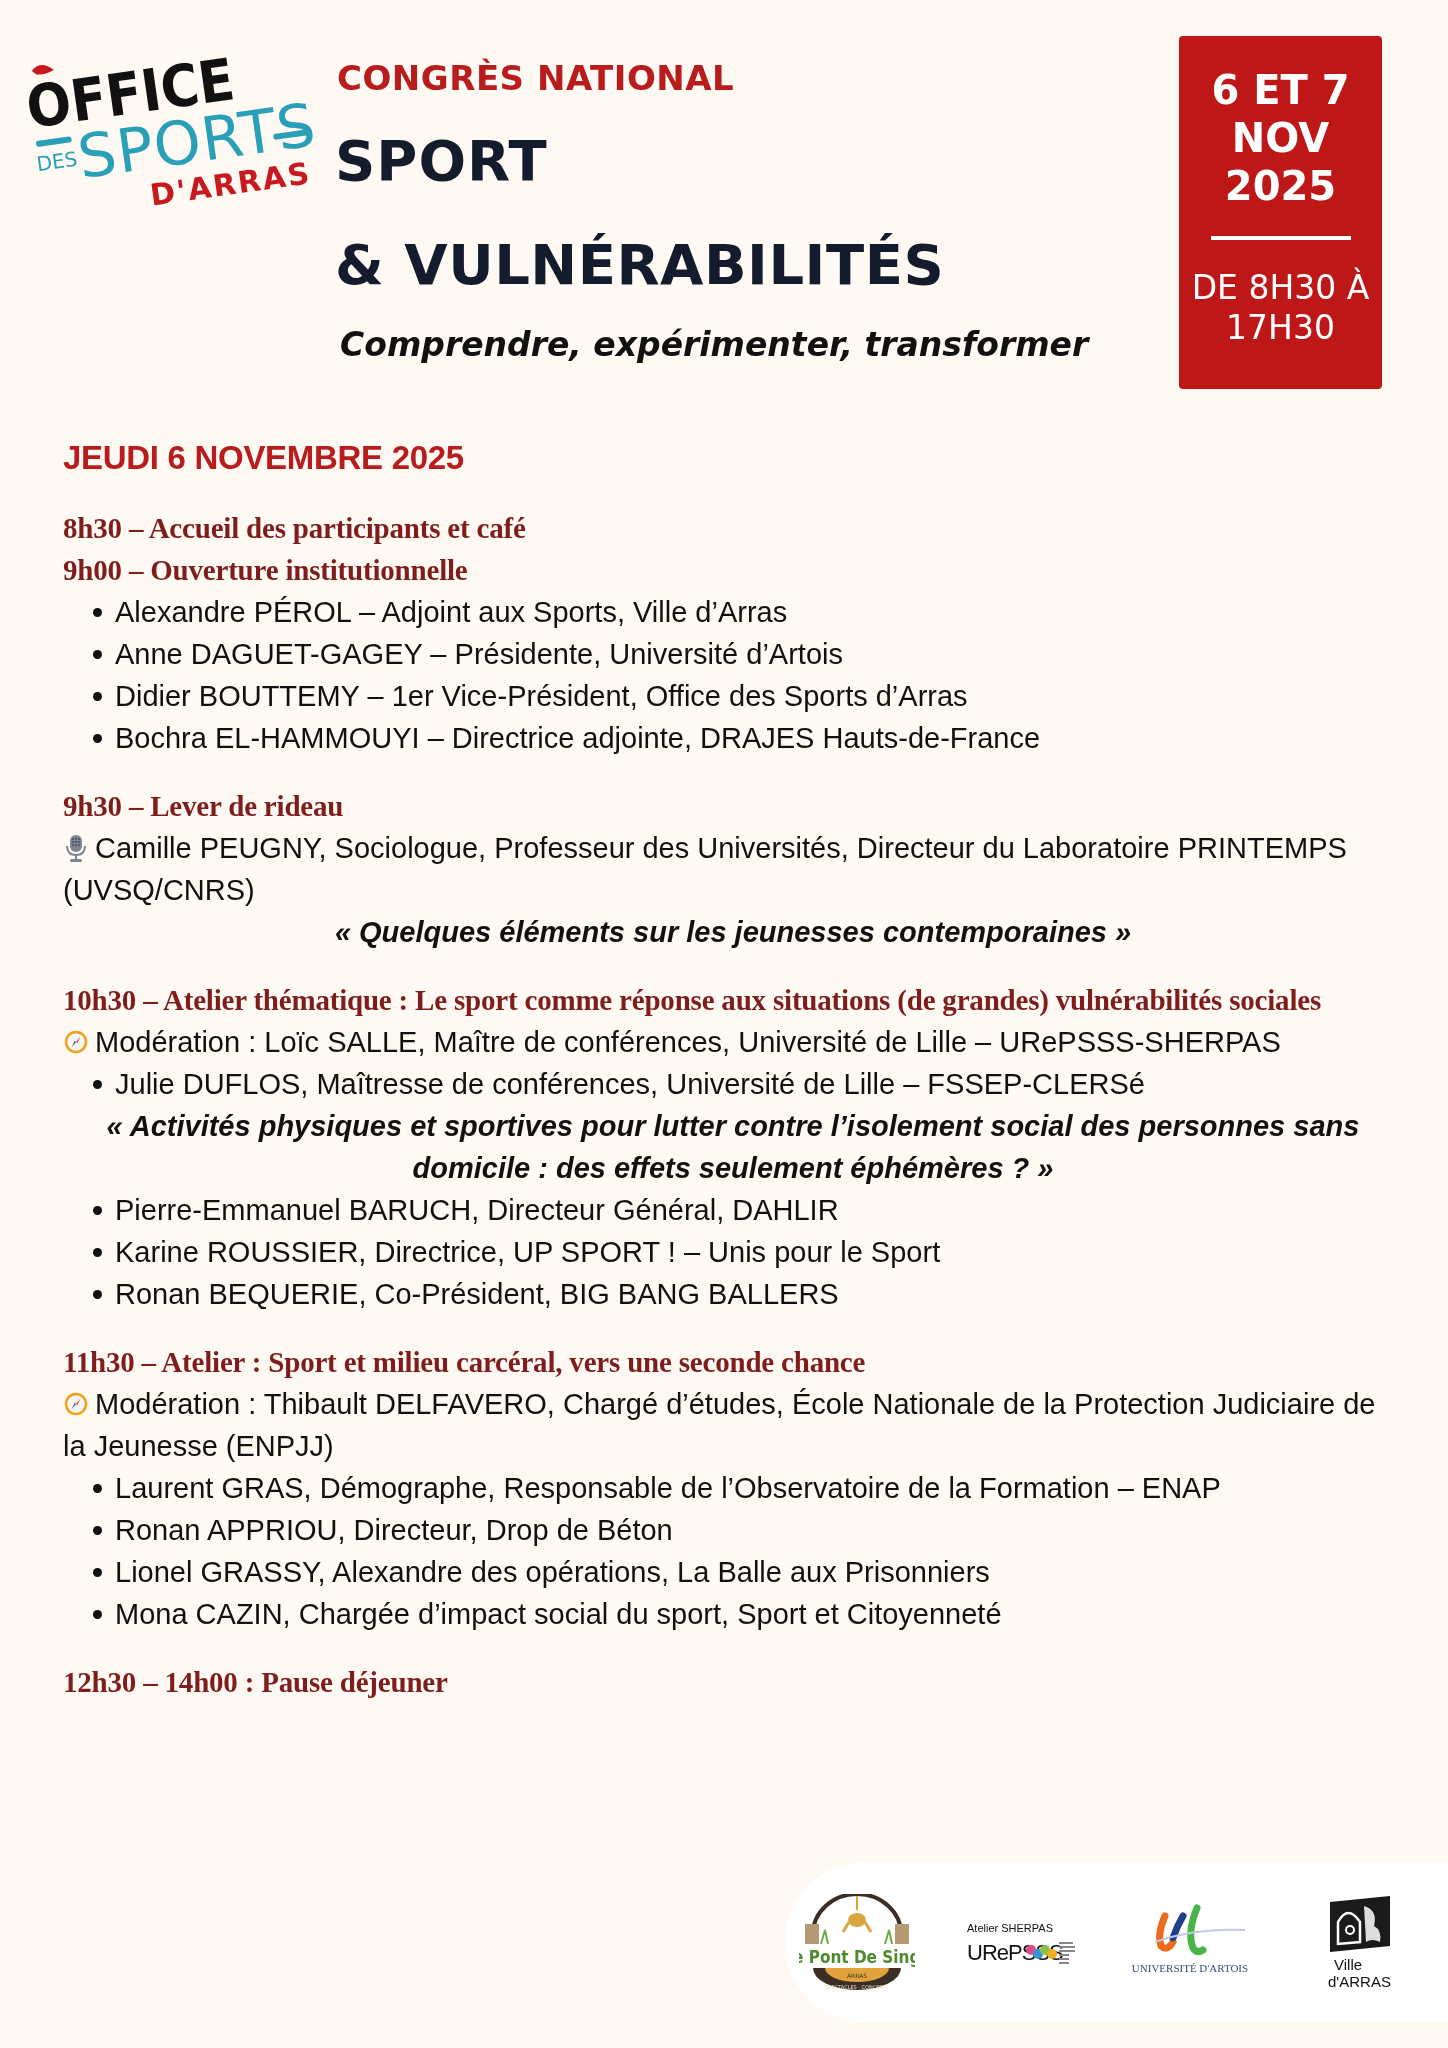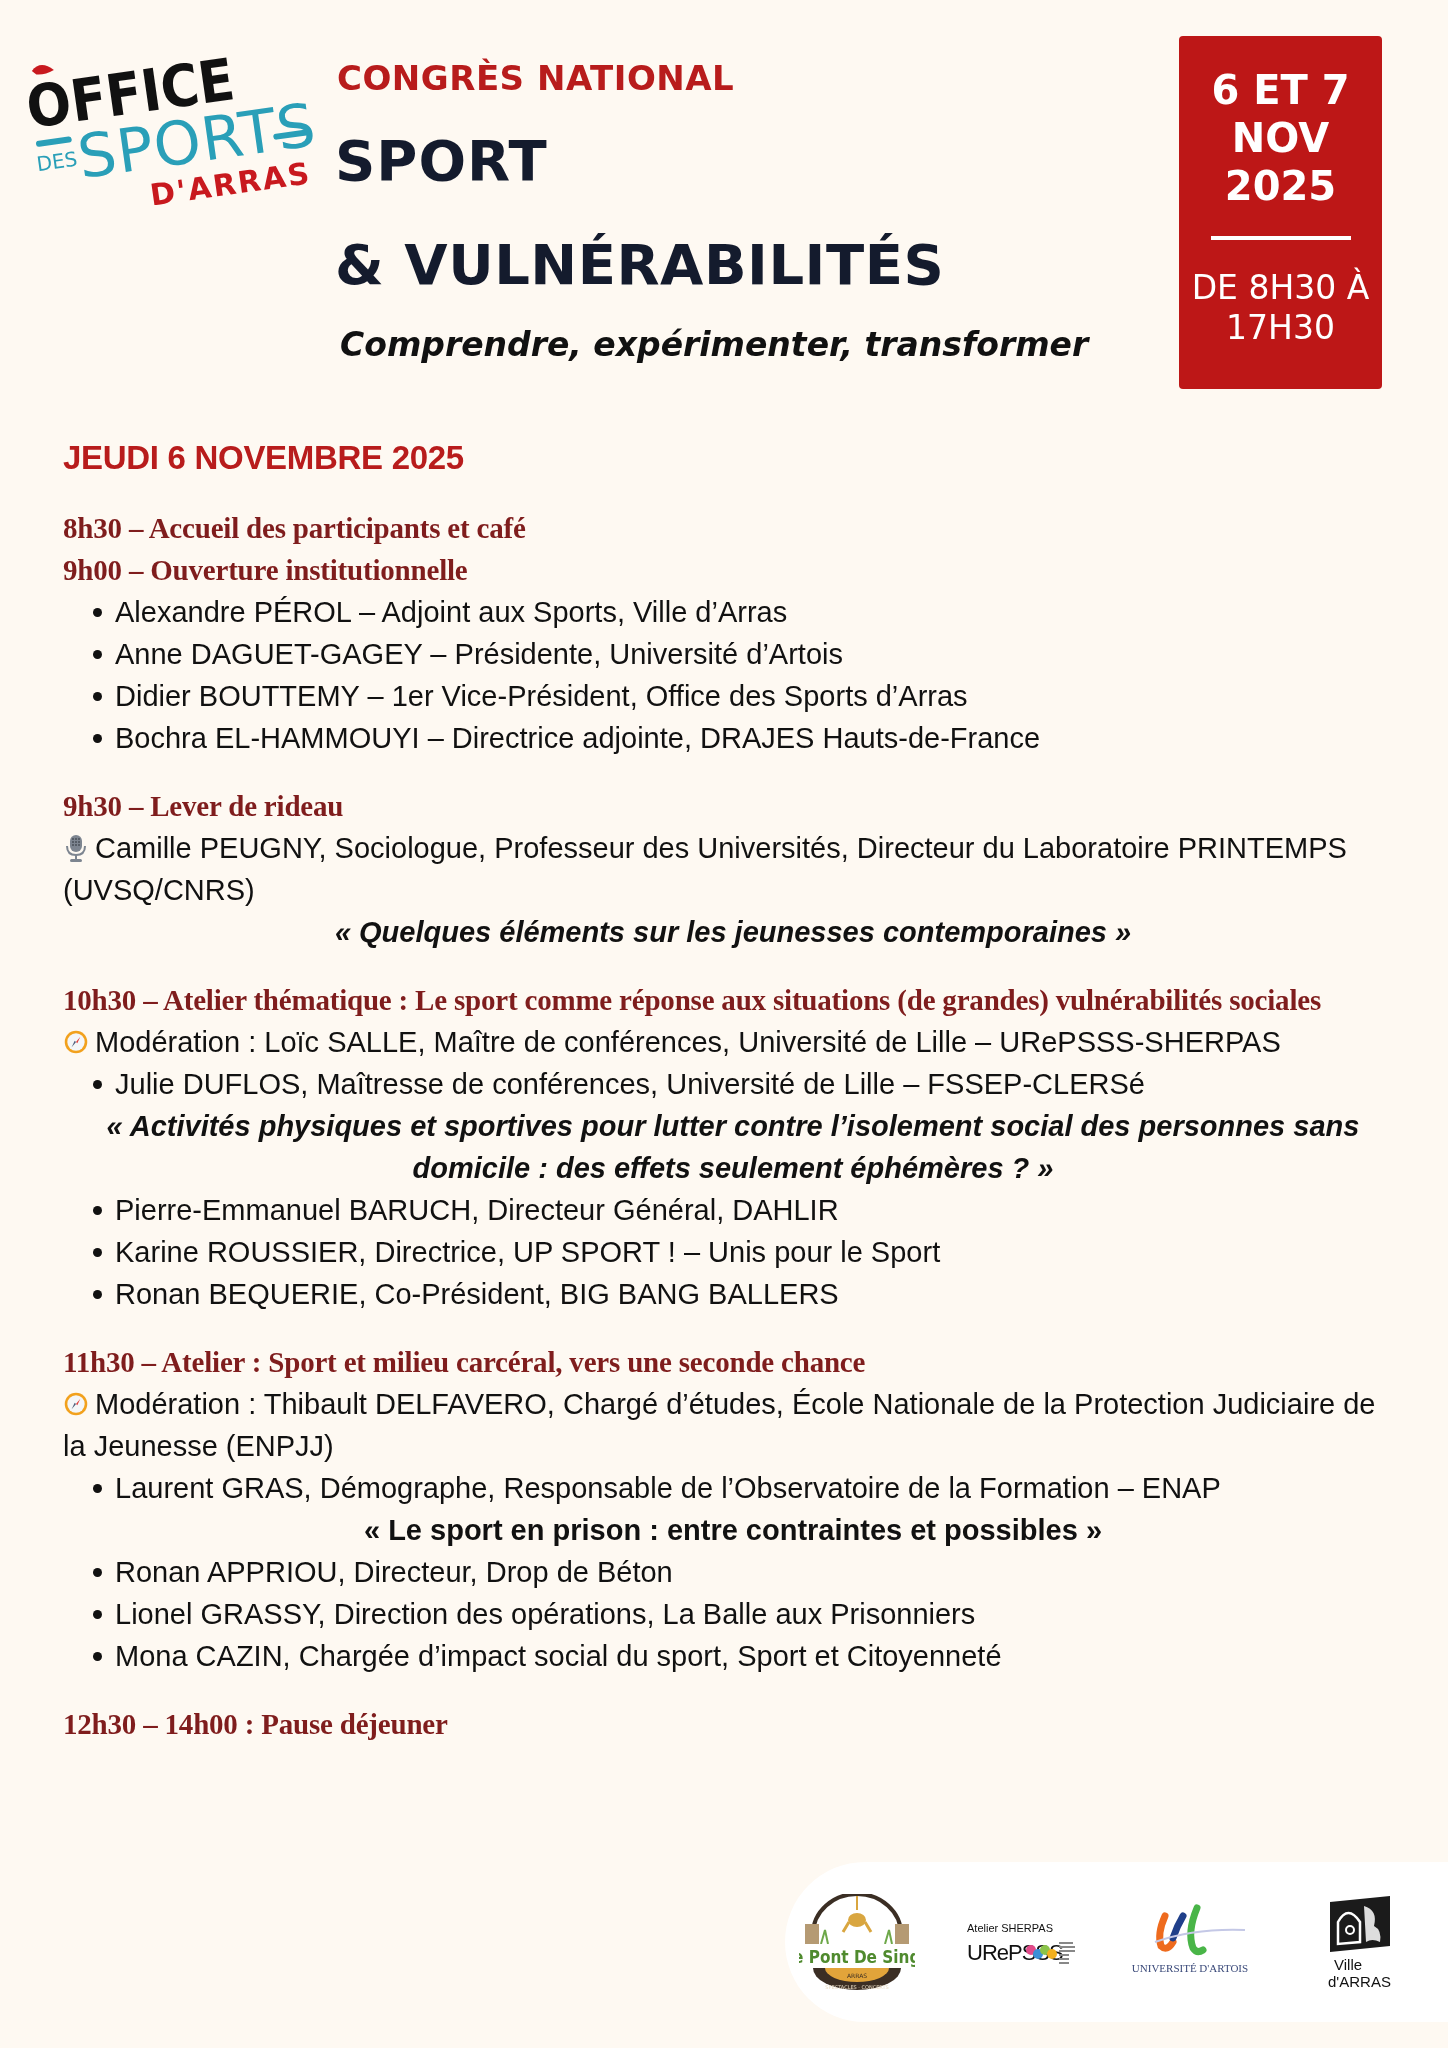--- a/index.html
+++ b/index.html
@@ -187,24 +187,23 @@
           <circle cx="15" cy="15" r="13" fill="#f2a11d"></circle>
           <circle cx="15" cy="15" r="10" fill="#f4f6f8"></circle>
           <path d="M15 15 L20 9 L16.5 16.5 z" fill="#e03a3a"></path>
           <path d="M15 15 L10 21 L13.5 13.5 z" fill="#4a5a78"></path>
         </svg>
       </span><span>Modération : Thibault DELFAVERO, Chargé d’études, École Nationale de la Protection Judiciaire de la Jeunesse (ENPJJ)</span>
     </div>
     <ul class="bullets">
       <li><span class="dot"></span><span>Laurent GRAS, Démographe, Responsable de l’Observatoire de la Formation – ENAP</span></li>
     </ul>
-    <div class="quote upright">« Le sport en prison : entre contraintes et possibles »</div>
     <ul class="bullets">
       <li><span class="dot"></span><span>Ronan APPRIOU, Directeur, Drop de Béton</span></li>
-      <li><span class="dot"></span><span>Lionel GRASSY, Direction des opérations, La Balle aux Prisonniers</span></li>
+      <li><span class="dot"></span><span>Lionel GRASSY, Alexandre des opérations, La Balle aux Prisonniers</span></li>
       <li><span class="dot"></span><span>Mona CAZIN, Chargée d’impact social du sport, Sport et Citoyenneté</span></li>
     </ul>
   </div>
 
   <div class="slot">
     <div class="slot-title">12h30 – 14h00 : Pause déjeuner</div>
   </div>
 </div>
 
 <div class="partners">

